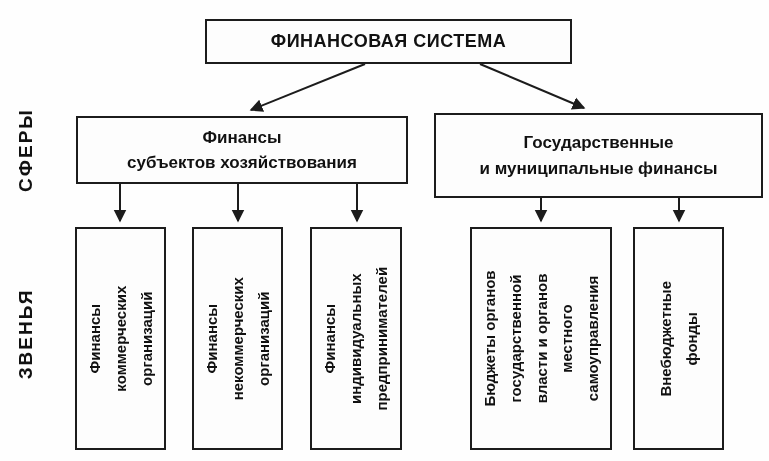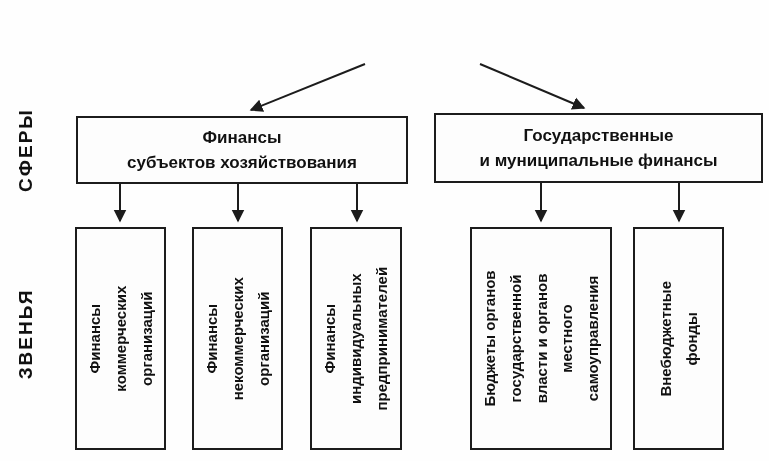--- a/index.html
+++ b/index.html
@@ -39,21 +39,21 @@
   .title-box {
     left: 205px; top: 19px; width: 367px; height: 45px;
     font-size: 18px;
     letter-spacing: 0.5px;
   }
   .sphere-box {
     font-size: 17px;
     line-height: 1.5;
   }
   .sphere-left  { left: 76px;  top: 116px; width: 332px; height: 68px; }
-  .sphere-right { left: 434px; top: 113px; width: 329px; height: 70px; }
+  .sphere-right { left: 434px; top: 113px; width: 329px; height: 85px; }
   .link-box {
     top: 227px;
     height: 223px;
     font-size: 15px;
   }
   .link-1 { left: 75px;  width: 91px; }
   .link-2 { left: 192px; width: 91px; }
   .link-3 { left: 310px; width: 92px; }
   .link-4 { left: 470px; width: 142px; }
   .link-5 { left: 633px; width: 91px; }
@@ -103,20 +103,23 @@
     <line x1="679" y1="182" x2="679" y2="221" stroke="#1c1c1c" stroke-width="2" marker-end="url(#ah)"></line>
   </svg>
 
   <div class="side-label side-spheres">
     <span class="rot">СФЕРЫ</span>
   </div>
   <div class="side-label side-links">
     <span class="rot">ЗВЕНЬЯ</span>
   </div>
 
+  <div class="box title-box">
+    <span class="pre">ФИНАНСОВАЯ СИСТЕМА</span>
+  </div>
 
   <div class="box sphere-box sphere-left">
     <span class="pre">Финансы
 субъектов хозяйствования</span>
   </div>
   <div class="box sphere-box sphere-right">
     <span class="pre">Государственные
 и муниципальные финансы</span>
   </div>
 

